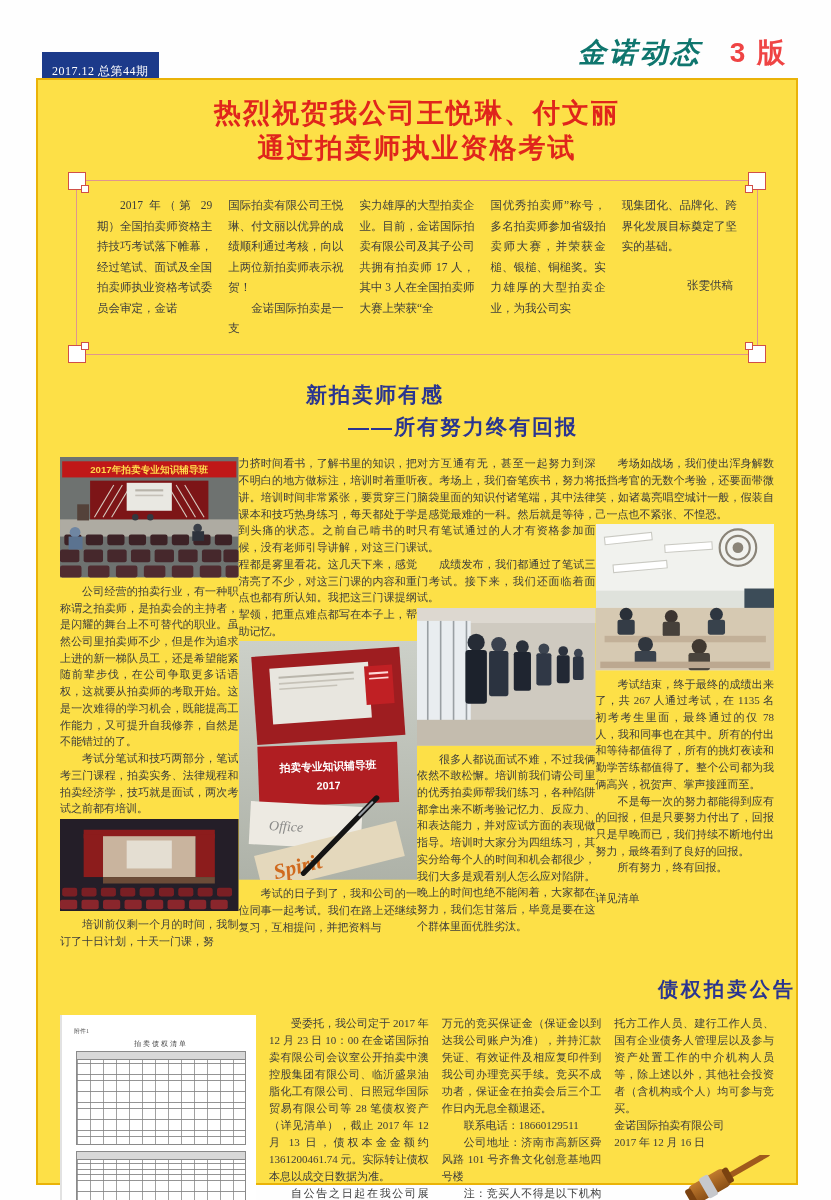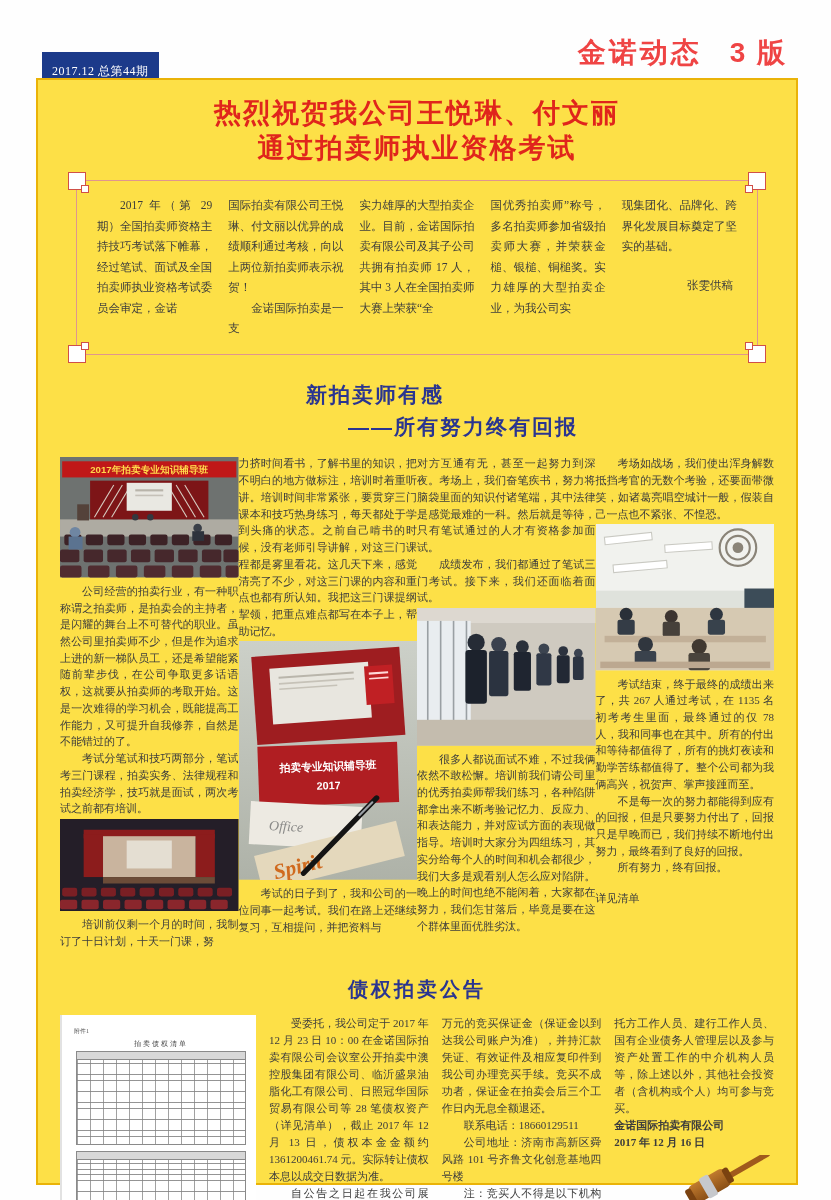--- a/index.html
+++ b/index.html
@@ -4,21 +4,21 @@
 <style>
   html,body{margin:0;padding:0;background:#e9e9e9;}
   .page{position:relative;width:831px;height:1200px;margin:0 auto;background:#fefefe;
         font-family:"Liberation Serif",serif;color:#333;overflow:hidden;}
 
   
   .issue-badge{position:absolute;left:42px;top:52px;background:#1c3a8a;color:#fff;
        font-family:Liberation Serif, serif;font-size:12px;padding:11px 10px;letter-spacing:.5px;}
   .masthead{position:absolute;right:44px;top:34px;font-family:"Liberation Sans",sans-serif;
        font-weight:bold;font-size:28px;}
-  .masthead .mast-title{color:#ef4444;letter-spacing:3px;}
+  .masthead .mast-title{color:#0f766e;letter-spacing:3px;font-style:italic;}
   .masthead .page-no{color:#ef4444;margin-left:28px;letter-spacing:2px;}
 
   
   .frame{position:absolute;left:36px;top:78px;width:758px;height:1103px;
          border:2px solid #eab308;background:#fde047;}
 
   
   .a1-headline{margin:16px 0 0;text-align:center;color:#e0251c;
        font-family:"Liberation Sans",sans-serif;font-weight:bold;font-size:27px;line-height:1.3;letter-spacing:2px;}
   .decor-box{position:relative;margin:14px auto 0;width:640px;border:1px solid #e0968e;
@@ -42,25 +42,25 @@
   .a2-title.t1{transform:translateX(-42px);}
   .a2-title.t2{transform:translateX(46px);margin-top:4px;}
   .a2-body{display:flex;margin:14px 22px 0;}
   .a2-col{flex:1;min-width:0;}
   .a2-col p{margin:0;font-size:11px;line-height:1.52;text-align:justify;color:#3c3c3c;}
   .photo{display:block;width:100%;margin:2px 0 5px;}
   .a2-byline{text-align:right;margin-top:14px !important;padding-right:2px;}
 
   
   .a3-title{font-family:"Liberation Sans",sans-serif;font-weight:bold;color:#2a3590;
-       font-size:20px;margin:26px 0 0;text-align:center;letter-spacing:3px;}
+       font-size:20px;margin:26px 0 0;text-align:right;letter-spacing:3px;}
   .a3-body{display:flex;gap:13px;margin:12px 22px 0;}
   .a3-col{flex:1;min-width:0;}
   .a3-col p{margin:0;font-size:11px;line-height:1.55;text-align:justify;color:#3c3c3c;}
-  .sig{text-align:right;padding-right:6px;font-weight:bold;}
+  .sig{text-align:right;padding-right:6px;}
   .sig.date{padding-right:12px;}
 
   
   .scan{flex:0 0 196px;background:#fff;border-left:2px solid #e2e2e2;position:relative;
         padding:12px 4px 0 8px;height:238px;box-sizing:border-box;}
   .scan-label{font-size:6px;color:#555;margin-left:4px;}
   .scan-title{font-size:7px;color:#444;text-align:center;letter-spacing:2px;margin:3px 0 1px;}
   .scan-table{margin:2px 6px 6px;border:1px solid #8a8a8a;background-color:#fff;
      background-image:
        repeating-linear-gradient(to bottom, rgba(130,130,130,.85) 0 .7px, transparent .7px 5.6px),

